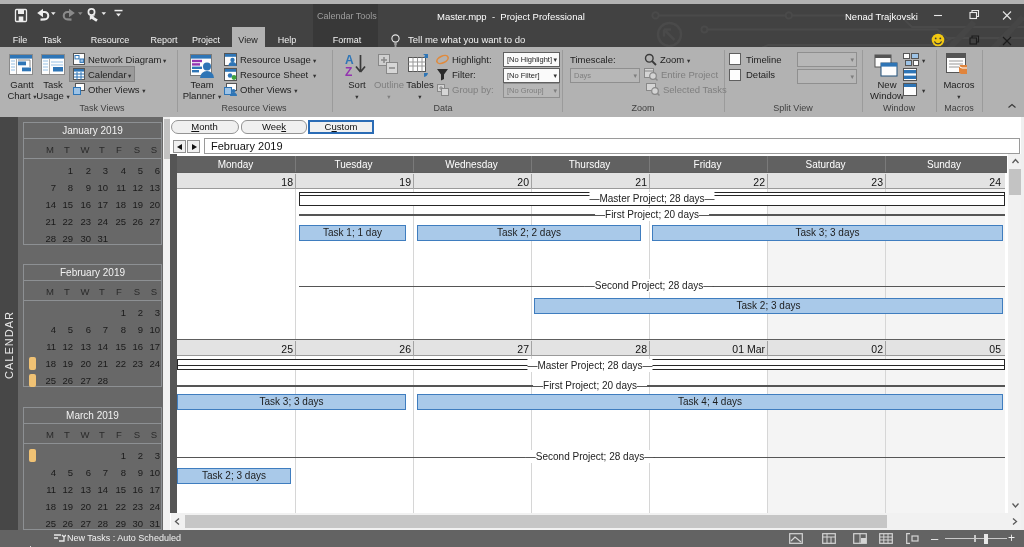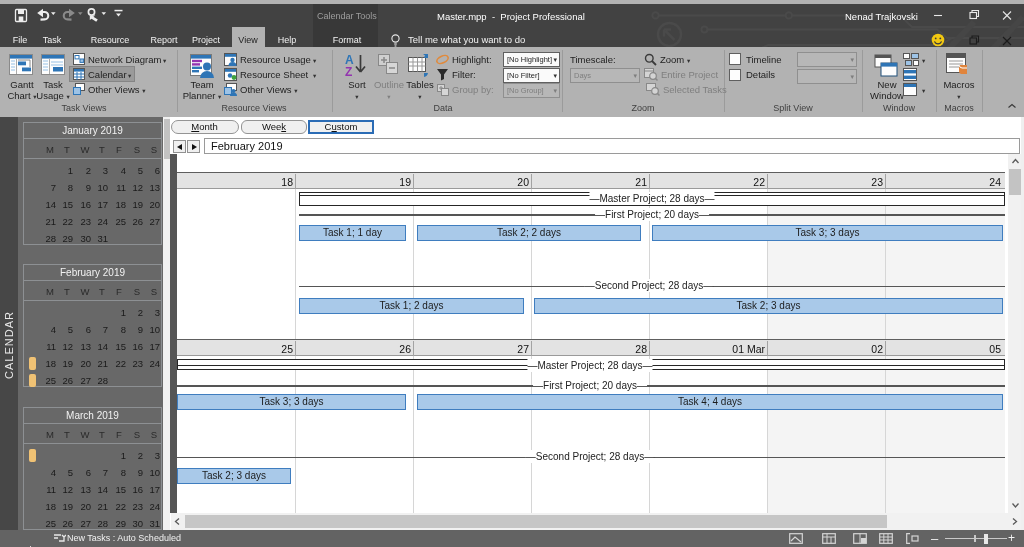--- a/index.html
+++ b/index.html
@@ -156,21 +156,21 @@
   </div>
 
   <div id="ribbon">
     <div class="gsep" style="left:177px"></div>
     <div class="gsep" style="left:332px"></div>
     <div class="gsep" style="left:562px"></div>
     <div class="gsep" style="left:724px"></div>
     <div class="gsep" style="left:862px"></div>
     <div class="gsep" style="left:936px"></div>
     <div class="gsep" style="left:982px"></div>
-    <div class="glabel" style="left:84px">Task Views</div>
+    <div class="glabel" style="left:102px">Task Views</div>
     <div class="glabel" style="left:254px">Resource Views</div>
     <div class="glabel" style="left:443px">Data</div>
     <div class="glabel" style="left:643px">Zoom</div>
     <div class="glabel" style="left:793px">Split View</div>
     <div class="glabel" style="left:899px">Window</div>
     <div class="glabel" style="left:959px">Macros</div>
 
     <svg class="abs" style="left:9px;top:7px" width="24" height="21" viewBox="0 0 24 21">
       <rect x="0.5" y="0.5" width="23" height="20" fill="#fdfdfd" stroke="#8a8a8a"></rect>
       <rect x="1" y="1" width="22" height="3.6" fill="#2e75b6"></rect>
@@ -559,20 +559,35 @@
     <div class="vbtn" style="left:138px;width:66px;border:2px solid #2b6cb5;line-height:10px;">C<u>u</u>stom</div>
 
     <div class="abs" style="left:2.5px;top:23px;width:13px;height:13px;background:#f0f0f0;border:1px solid #919191;">
       <div style="position:absolute;left:3px;top:3px;width:0;height:0;border-right:5px solid #111;border-top:3.5px solid transparent;border-bottom:3.5px solid transparent;"></div>
     </div>
     <div class="abs" style="left:17px;top:23px;width:13px;height:13px;background:#f0f0f0;border:1px solid #919191;">
       <div style="position:absolute;left:4px;top:3px;width:0;height:0;border-left:5px solid #111;border-top:3.5px solid transparent;border-bottom:3.5px solid transparent;"></div>
     </div>
     <div class="abs" style="left:34px;top:21px;width:816px;height:16px;background:#fff;border:1px solid #9a9a9a;font-size:11px;line-height:14px;padding-left:6px;color:#111;">February 2019</div>
 
+    <div id="dayhdr">
+      <div class="dhc" style="left:64.5px">Monday</div>
+      <div class="dhc" style="left:182.5px">Tuesday</div>
+      <div class="dhc" style="left:300.5px">Wednesday</div>
+      <div class="dhc" style="left:418.5px">Thursday</div>
+      <div class="dhc" style="left:536.5px">Friday</div>
+      <div class="dhc" style="left:654.5px">Saturday</div>
+      <div class="dhc" style="left:773px">Sunday</div>
+      <div class="dhsep" style="left:123.5px"></div>
+      <div class="dhsep" style="left:241.5px"></div>
+      <div class="dhsep" style="left:359.5px"></div>
+      <div class="dhsep" style="left:477.5px"></div>
+      <div class="dhsep" style="left:595.5px"></div>
+      <div class="dhsep" style="left:713.5px"></div>
+    </div>
 
     <div class="dband" style="top:55px">
       <div class="dnum" style="left:6px;width:110px">18</div>
       <div class="dnum" style="left:124px;width:110px">19</div>
       <div class="dnum" style="left:242px;width:110px">20</div>
       <div class="dnum" style="left:360px;width:110px">21</div>
       <div class="dnum" style="left:478px;width:110px">22</div>
       <div class="dnum" style="left:596px;width:110px">23</div>
       <div class="dnum" style="left:714px;width:110px">24</div>
       <div class="bsep" style="left:117.5px"></div>
@@ -593,21 +608,20 @@
         <div class="inl"></div>
       </div>
     <div class="slabel" style="left:482px;top:75px;">—Master Project; 28 days—</div>
     <div class="hline" style="left:129px;top:97px;width:706px;"></div>
     <div class="slabel" style="left:482px;top:90.5px;">—First Project; 20 days—</div>
     <div class="bar" style="left:129px;top:107.5px;width:107px;">Task 1; 1 day</div>
     <div class="bar" style="left:247px;top:107.5px;width:224px;">Task 2; 2 days</div>
     <div class="bar" style="left:482px;top:107.5px;width:351px;">Task 3; 3 days</div>
     <div class="hline" style="left:129px;top:168.5px;width:706px;"></div>
     <div class="slabel" style="left:479px;top:162px;">—Second Project; 28 days—</div>
-    <div class="bar" style="left:129px;top:180.5px;width:225px;">Task 1; 2 days</div>
     <div class="bar" style="left:364px;top:180.5px;width:469px;">Task 2; 3 days</div>
 
     <div class="dband" style="top:222px;height:17px">
       <div class="dnum" style="left:6px;width:110px">25</div>
       <div class="dnum" style="left:124px;width:110px">26</div>
       <div class="dnum" style="left:242px;width:110px">27</div>
       <div class="dnum" style="left:360px;width:110px">28</div>
       <div class="dnum" style="left:478px;width:110px">01 Mar</div>
       <div class="dnum" style="left:596px;width:110px">02</div>
       <div class="dnum" style="left:714px;width:110px">05</div>

